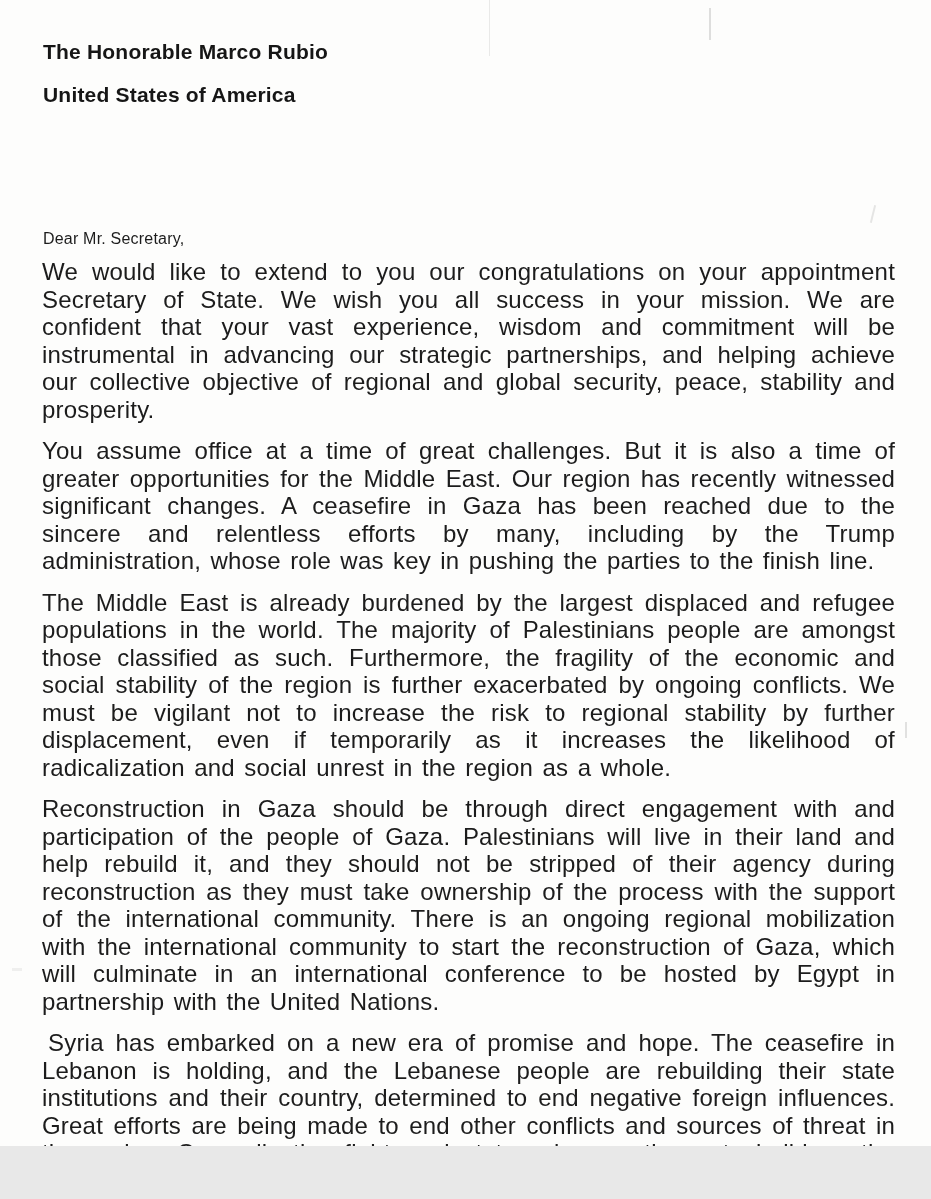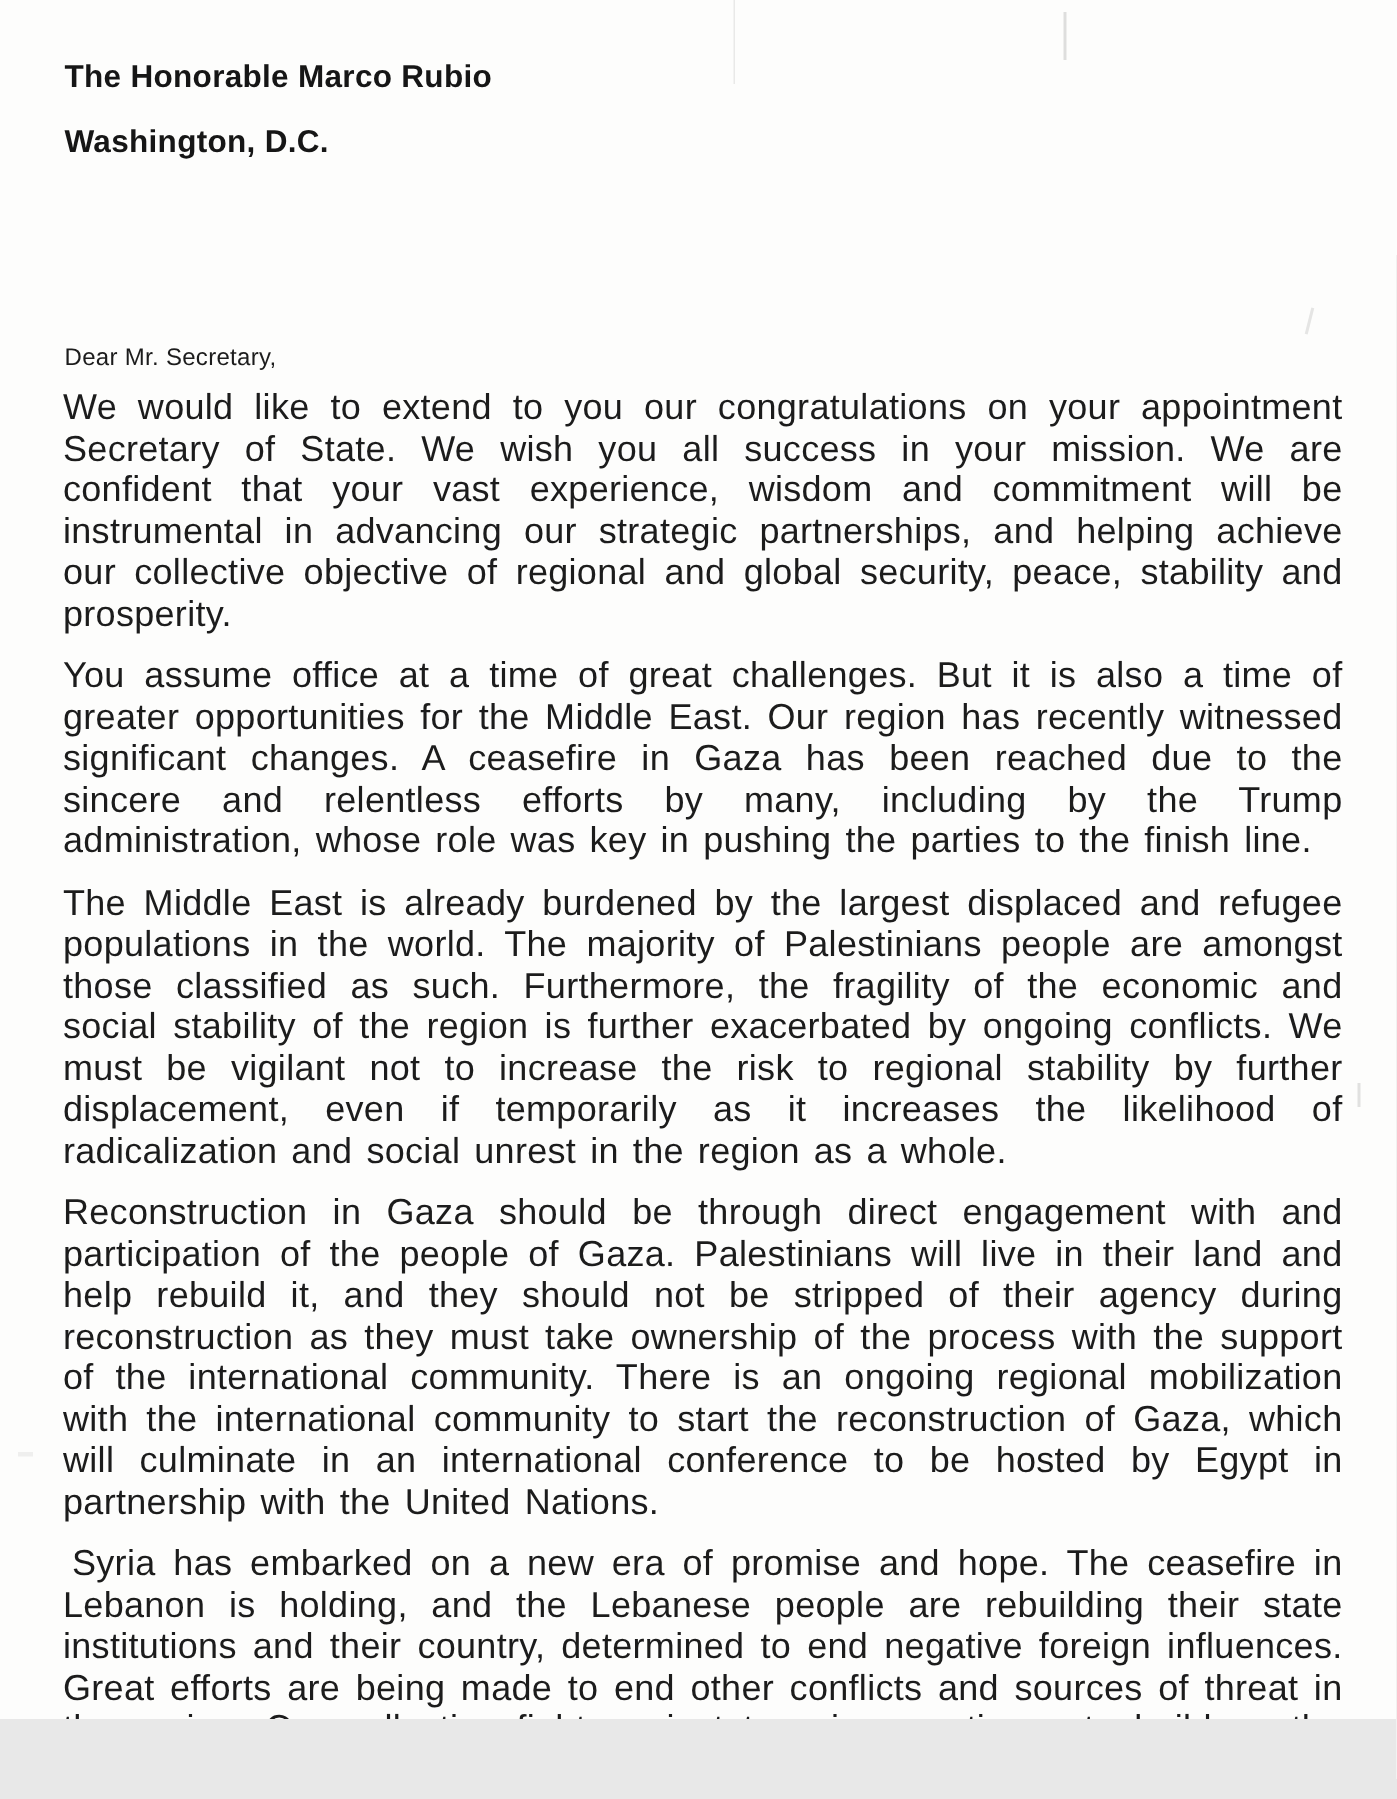--- a/index.html
+++ b/index.html
@@ -72,21 +72,21 @@
 <div class="page">
 
   <span class="artifact a1"></span>
   <span class="artifact a2"></span>
   <span class="artifact a3"></span>
   <span class="artifact a4"></span>
   <span class="artifact a5"></span>
 
   <div class="recipient">
     <div class="recipient-line">The Honorable Marco Rubio</div>
-    <div class="recipient-line">Washington, D.C.</div>
+    <div class="recipient-line">United States of America</div>
   </div>
 
   <div class="salutation">Dear Mr. Secretary,</div>
 
   <div class="letter-body">
     <p class="para">We would like to extend to you our congratulations on your appointment Secretary of State. We wish you all success in your mission.  We are confident that your vast experience, wisdom and commitment will be instrumental in advancing our strategic partnerships, and helping achieve our collective objective of regional and global security, peace, stability and prosperity.</p>
     <p class="para">You assume office at a time of great challenges. But it is also a time of greater opportunities for the Middle East. Our region has recently witnessed significant changes. A ceasefire in Gaza has been reached due to the sincere and relentless efforts by many, including by the Trump administration, whose role was key in pushing the parties to the finish line.</p>
     <p class="para">The Middle East is already burdened by the largest displaced and refugee populations in the world. The majority of Palestinians people are amongst those classified as such. Furthermore, the fragility of the economic and social stability of the region is further exacerbated by ongoing conflicts. We must be vigilant not to increase the risk to regional stability by further displacement, even if temporarily as it increases the likelihood of radicalization and social unrest in the region as a whole.</p>
     <p class="para">Reconstruction in Gaza should be through direct engagement with and participation of the people of Gaza. Palestinians will live in their land and help rebuild it, and they should not be stripped of their agency during reconstruction as they must take ownership of the process with the support of the international community. There is an ongoing regional mobilization with the international community to start the reconstruction of Gaza, which will culminate in an international conference to be hosted by Egypt in partnership with the United Nations.</p>
     <p class="para indent">Syria has embarked on a new era of promise and hope. The ceasefire in Lebanon is holding, and the Lebanese people are rebuilding their state institutions and their country, determined to end negative foreign influences. Great efforts are being made to end other conflicts and sources of threat in the region. Our collective fight against terrorism continues to build on the success we have achieved in defeating this evil. Our message that regional relations must be built on mutual respect, non-interference in domestic affairs and respect for international law is resonating stronger.</p>

